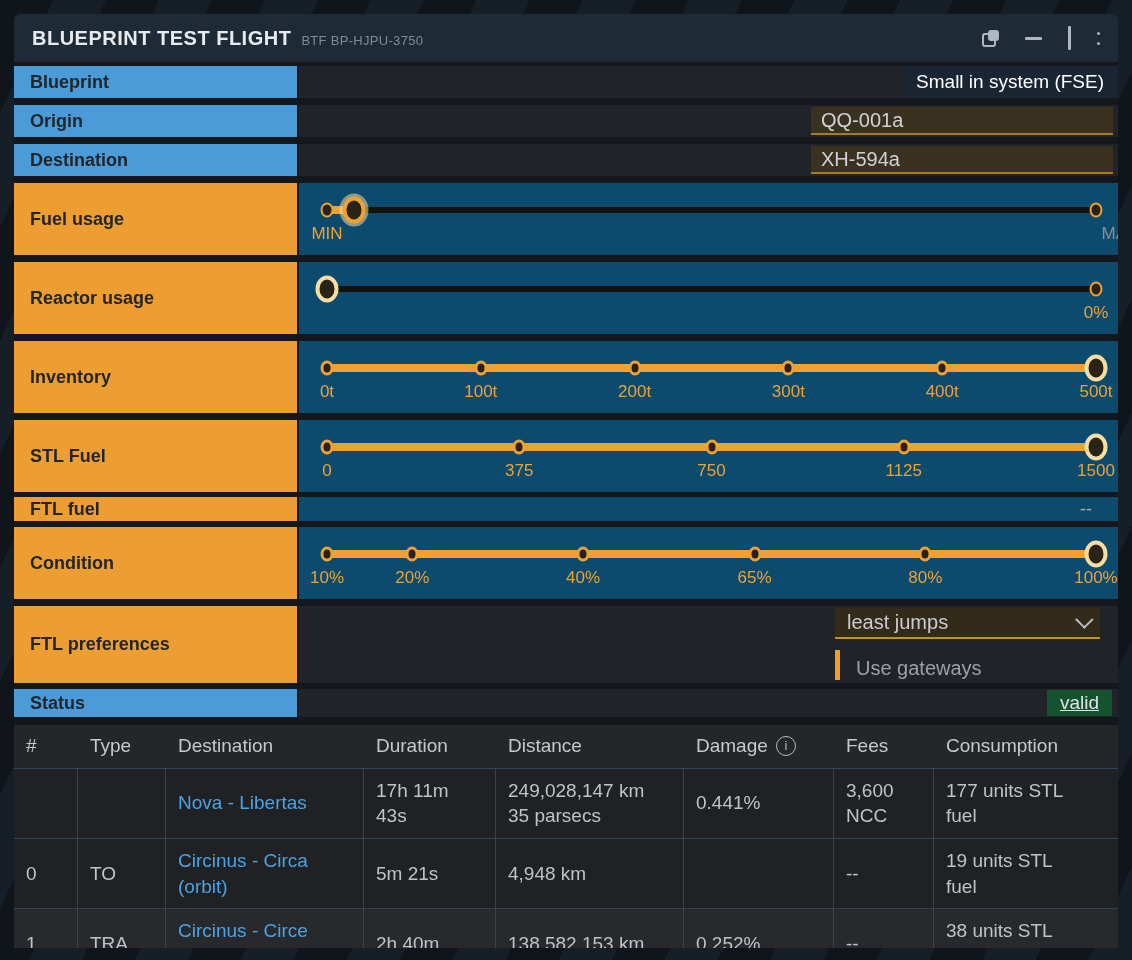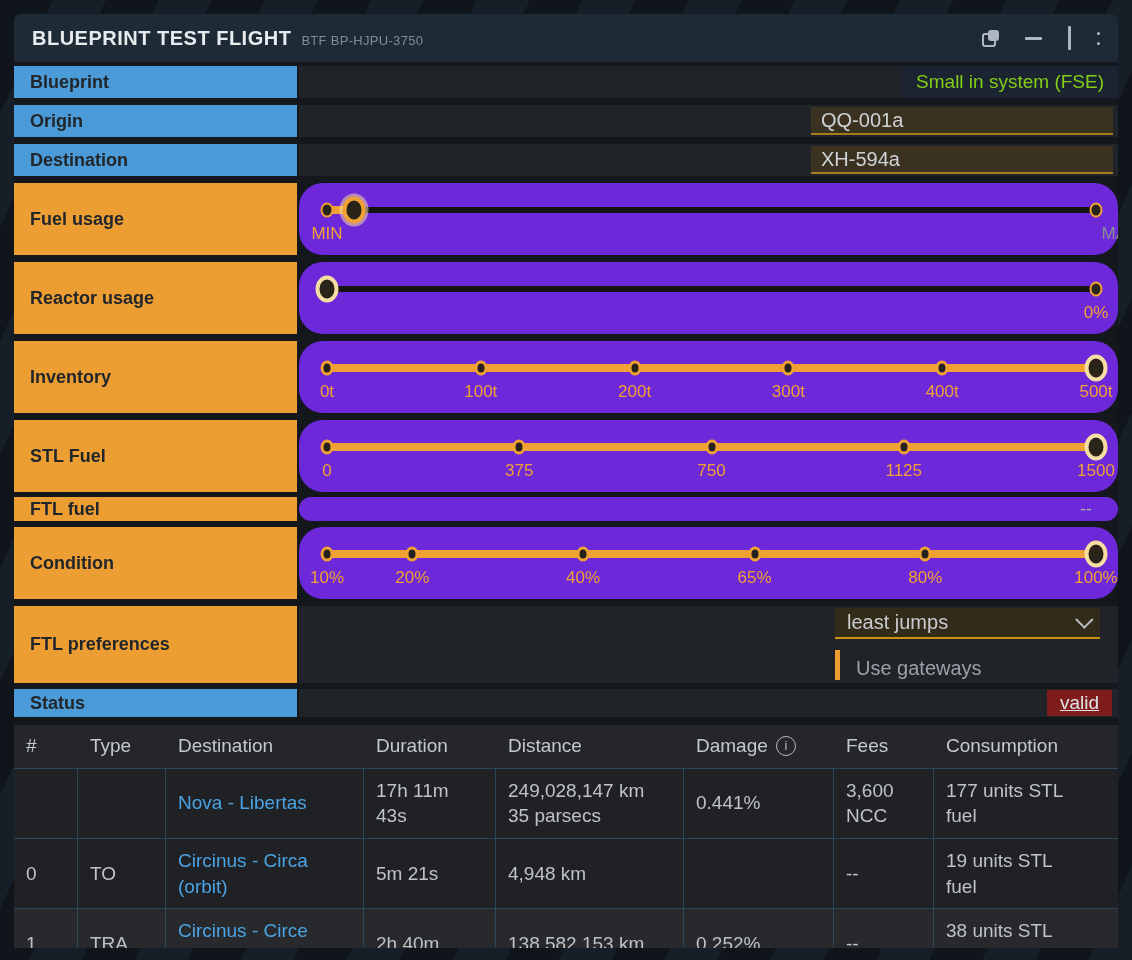--- a/index.html
+++ b/index.html
@@ -24,25 +24,25 @@
   .ic-kebab{display:flex;flex-direction:column;gap:7px;}
   .ic-kebab i{width:3px;height:3px;background:#aeb6bf;border-radius:50%;}
   
   .row{display:flex;margin-top:7px;}
   .row.first{margin-top:4px;}
   .row .lbl{width:283px;flex:0 0 283px;box-sizing:border-box;padding-left:16px;display:flex;align-items:center;font-size:18px;font-weight:700;color:#22262b;}
   .lbl.blue{background:#4a9bd7;}
   .lbl.orange{background:#ec9e33;}
   .row .content{flex:1;position:relative;margin-left:2px;}
   .content.gray{background:#202328;}
-  .content.brown{background:#6d28d9;border-radius:24px;}
+  .content.brown{background:#0c4a6e;}
   .h32{height:32px;} .h72{height:72px;} .h30{height:24px;} .h77{height:77px;} .h28{height:28px;}
   
   .link-cell{position:absolute;right:0;top:0;bottom:0;background:#1b2531;display:flex;align-items:center;padding:0 14px;}
-  .link{color:#84cc16;font-size:19px;cursor:pointer;}
+  .link{color:#ffffff;font-size:19px;cursor:pointer;}
   
   .tinput{position:absolute;right:5px;top:2px;height:26px;width:282px;background:#3a3121;border:none;border-bottom:2px solid #a57c1e;color:#ced2d6;font-size:20px;font-family:"Liberation Sans",sans-serif;padding:0 10px;outline:none;}
   
   .track{position:absolute;left:28px;right:22px;top:24px;height:6px;background:#15130d;border-radius:3px;}
   .fill{position:absolute;top:-1px;height:8px;background:#efa233;border-radius:4px;}
   .tick{position:absolute;top:3px;width:13px;height:15px;box-sizing:border-box;border:3px solid #efa233;background:#26211а;background:#26211a;border-radius:50%;transform:translate(-50%,-50%);}
   .ring{position:absolute;top:3px;width:13px;height:15px;box-sizing:border-box;border:2.5px solid #efa233;background:#28241a;border-radius:50%;transform:translate(-50%,-50%);}
   .handle{position:absolute;top:3px;width:23px;height:27px;box-sizing:border-box;border:4px solid #f6dda2;background:#2a2418;border-radius:50%;transform:translate(-50%,-50%);cursor:pointer;z-index:2;}
   .handle.orange{border-color:#efa233;box-shadow:0 0 0 3px rgba(246,221,162,.55);}
   .tick-label{position:absolute;top:17px;transform:translateX(-50%);font-size:17px;color:#efa233;white-space:nowrap;}
@@ -50,21 +50,21 @@
   
   .dash-val{position:absolute;right:26px;top:0;bottom:0;display:flex;align-items:center;color:#a9adb2;font-size:18px;}
   
   .dropdown{position:absolute;right:18px;top:2px;width:265px;height:31px;box-sizing:border-box;background:#332b1a;border-bottom:2px solid #c8930f;display:flex;align-items:center;padding:0 12px;cursor:pointer;}
   .dropdown .dval{color:#c9ccd0;font-size:20px;flex:1;}
   .chev{width:11px;height:11px;border-right:2.5px solid #b9bdc2;border-bottom:2.5px solid #b9bdc2;transform:rotate(45deg) translateY(-4px);}
   .checkrow{position:absolute;right:18px;top:44px;width:265px;height:30px;display:flex;align-items:flex-end;cursor:pointer;}
   .checkmark{width:5px;height:30px;background:#ee9d2e;margin-right:16px;}
   .checklabel{color:#9ba1a8;font-size:20px;}
   
-  .badge{position:absolute;right:6px;top:1px;bottom:1px;background:#7f1d1d;color:#dfe3e7;font-size:19px;display:flex;align-items:center;padding:0 13px;text-decoration:underline;}
+  .badge{position:absolute;right:6px;top:1px;bottom:1px;background:#14532d;color:#dfe3e7;font-size:19px;display:flex;align-items:center;padding:0 13px;text-decoration:underline;}
   
   .tbl{margin-top:8px;font-size:19px;color:#c0c3c6;}
   .trow{display:grid;grid-template-columns:64px 88px 198px 132px 188px 150px 100px 1fr;}
   .thead{background:#242629;color:#c6c9cc;}
   .thead .cell{border:none;padding:8px 12px 9px 12px;}
   .cell{padding:9px 12px;box-sizing:border-box;border-right:1px solid #2c4757;display:flex;align-items:center;white-space:pre-line;line-height:1.35;}
   .cell:last-child{border-right:none;}
   .tbody .trow{border-top:1px solid #2c4757;}
   .trow.dark{background:#1f2124;}
   .trow.light{background:#27292c;}

